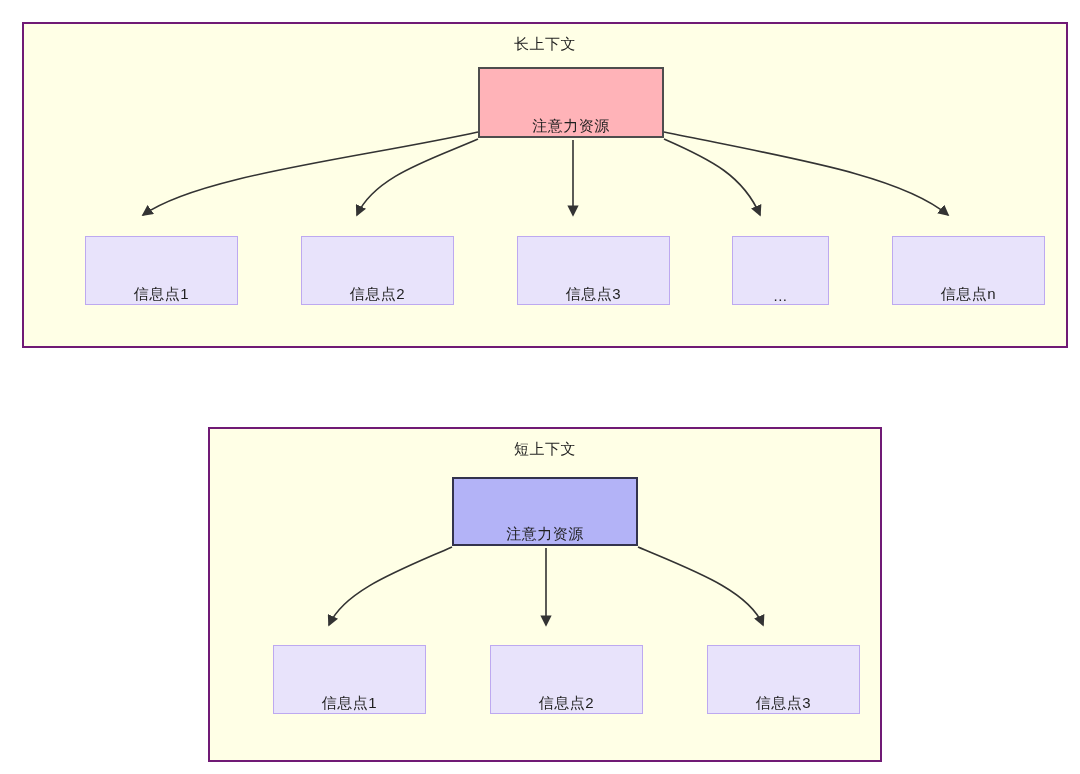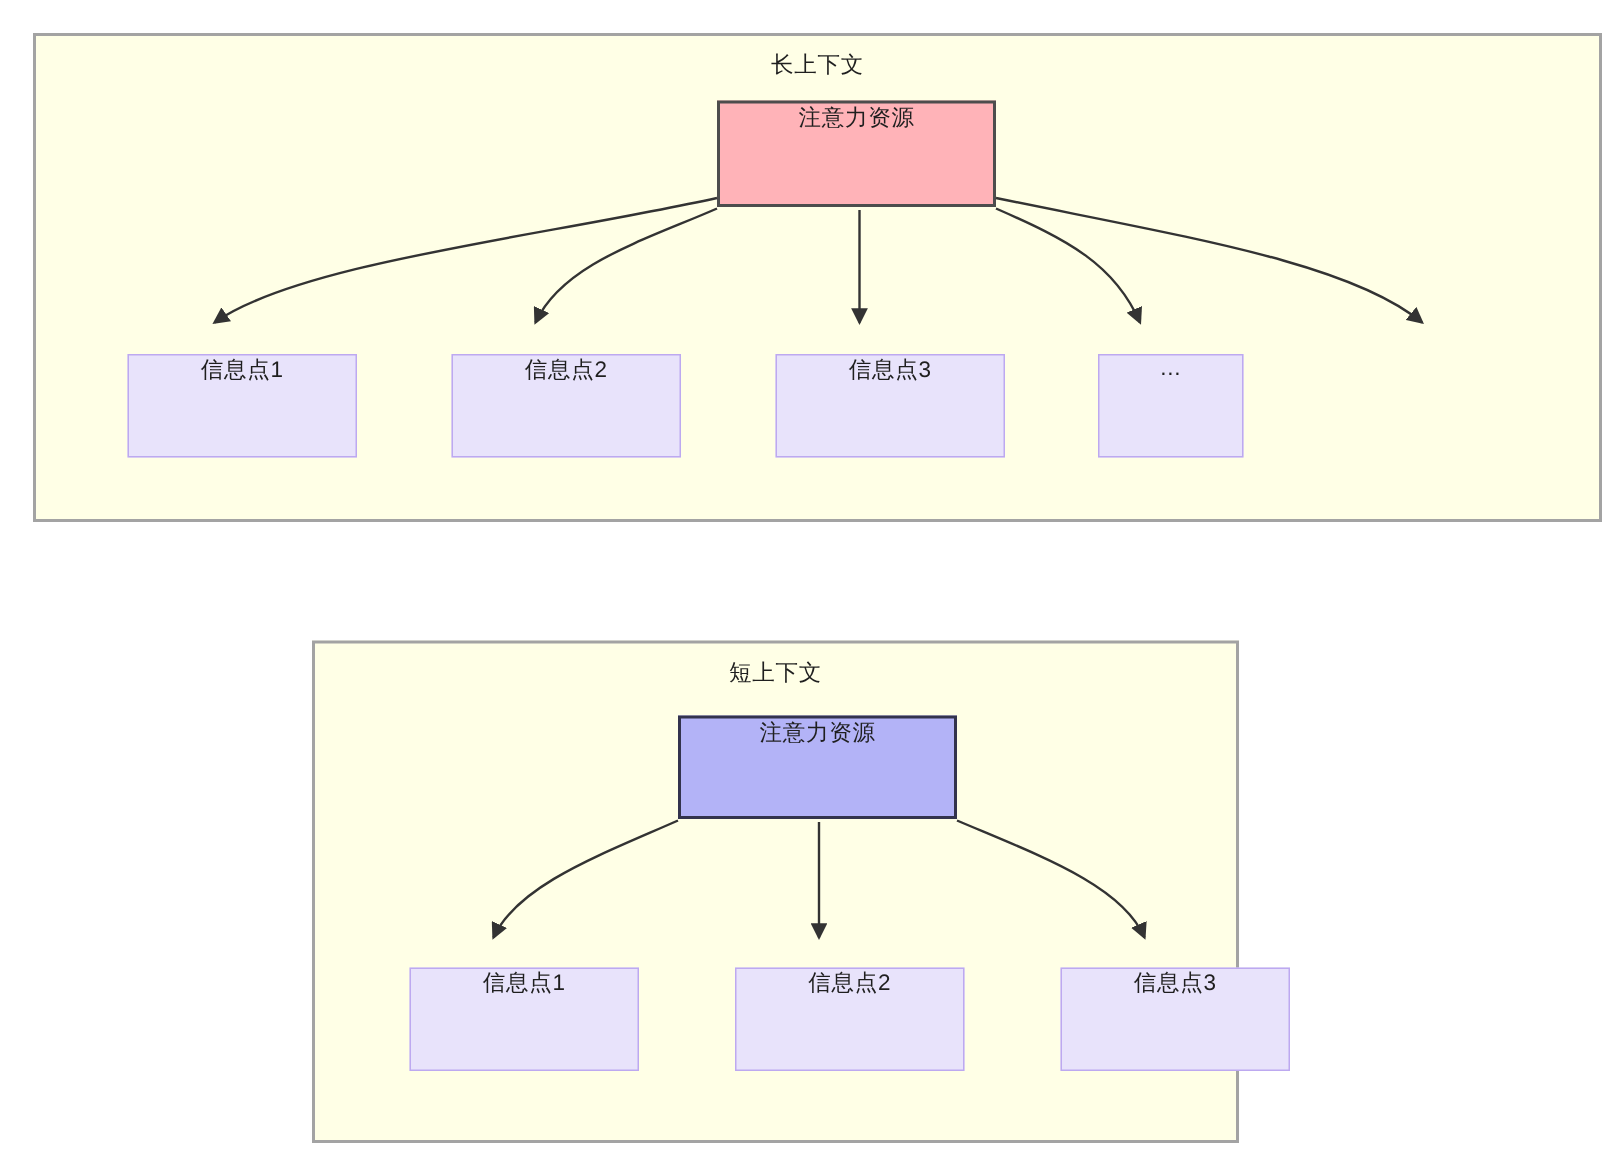--- a/index.html
+++ b/index.html
@@ -17,44 +17,44 @@
   .stage {
     position: absolute;
     left: 0; top: 0;
     width: 1080px;
     height: 774px;
   }
   
   .context-box {
     position: absolute;
     background: #ffffe6;
-    border: 2px solid #a3a3a3;
+    border: 2px solid #701a75;
     box-sizing: border-box;
   }
   #ctx-long  { left: 22px;  top: 22px;  width: 1046px; height: 326px; }
-  #ctx-short { left: 208px; top: 427px; width: 618px;  height: 335px; }
+  #ctx-short { left: 208px; top: 427px; width: 674px;  height: 335px; }
 
   .context-title {
     position: absolute;
     top: 10px;
     left: 0;
     width: 100%;
     text-align: center;
     font-size: 15px;
     color: #1f1f1f;
     letter-spacing: 0.5px;
     line-height: 20px;
   }
 
   
   .node {
     position: absolute;
     box-sizing: border-box;
     display: flex;
-    align-items: flex-start;
+    align-items: flex-end;
     justify-content: center;
     font-size: 15px;
     color: #1f1f1f;
     letter-spacing: 0.5px;
     text-align: center;
   }
   .node.root-pink {
     background: #ffb3b8;
     border: 2px solid #4d4d4d;
   }
@@ -115,20 +115,23 @@
   </div>
   <div class="node info" id="n-long-i2">
     <span>信息点2</span>
   </div>
   <div class="node info" id="n-long-i3">
     <span>信息点3</span>
   </div>
   <div class="node info" id="n-long-dots">
     <span>...</span>
   </div>
+  <div class="node info" id="n-long-in">
+    <span>信息点n</span>
+  </div>
 
   <div class="context-box" id="ctx-short">
     <div class="context-title">短上下文</div>
   </div>
 
   <div class="node root-blue" id="n-short-root">
     <span>注意力资源</span>
   </div>
 
   <div class="node info" id="n-short-i1">

